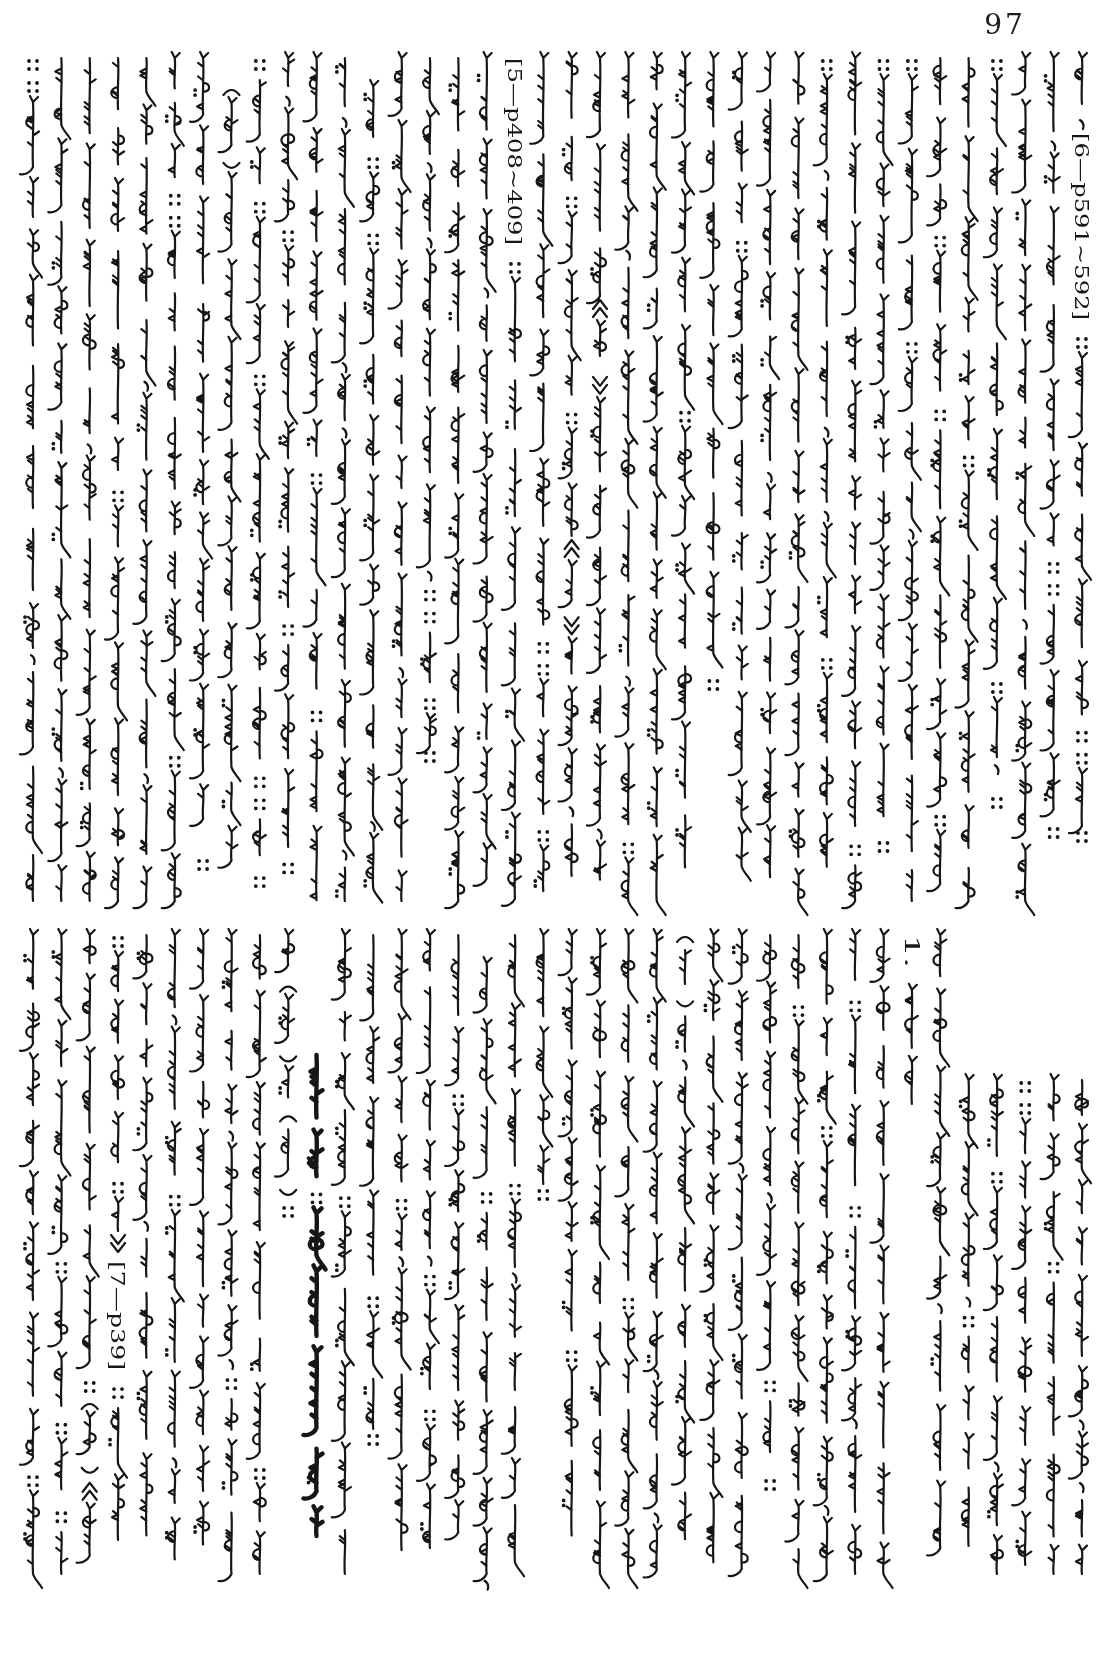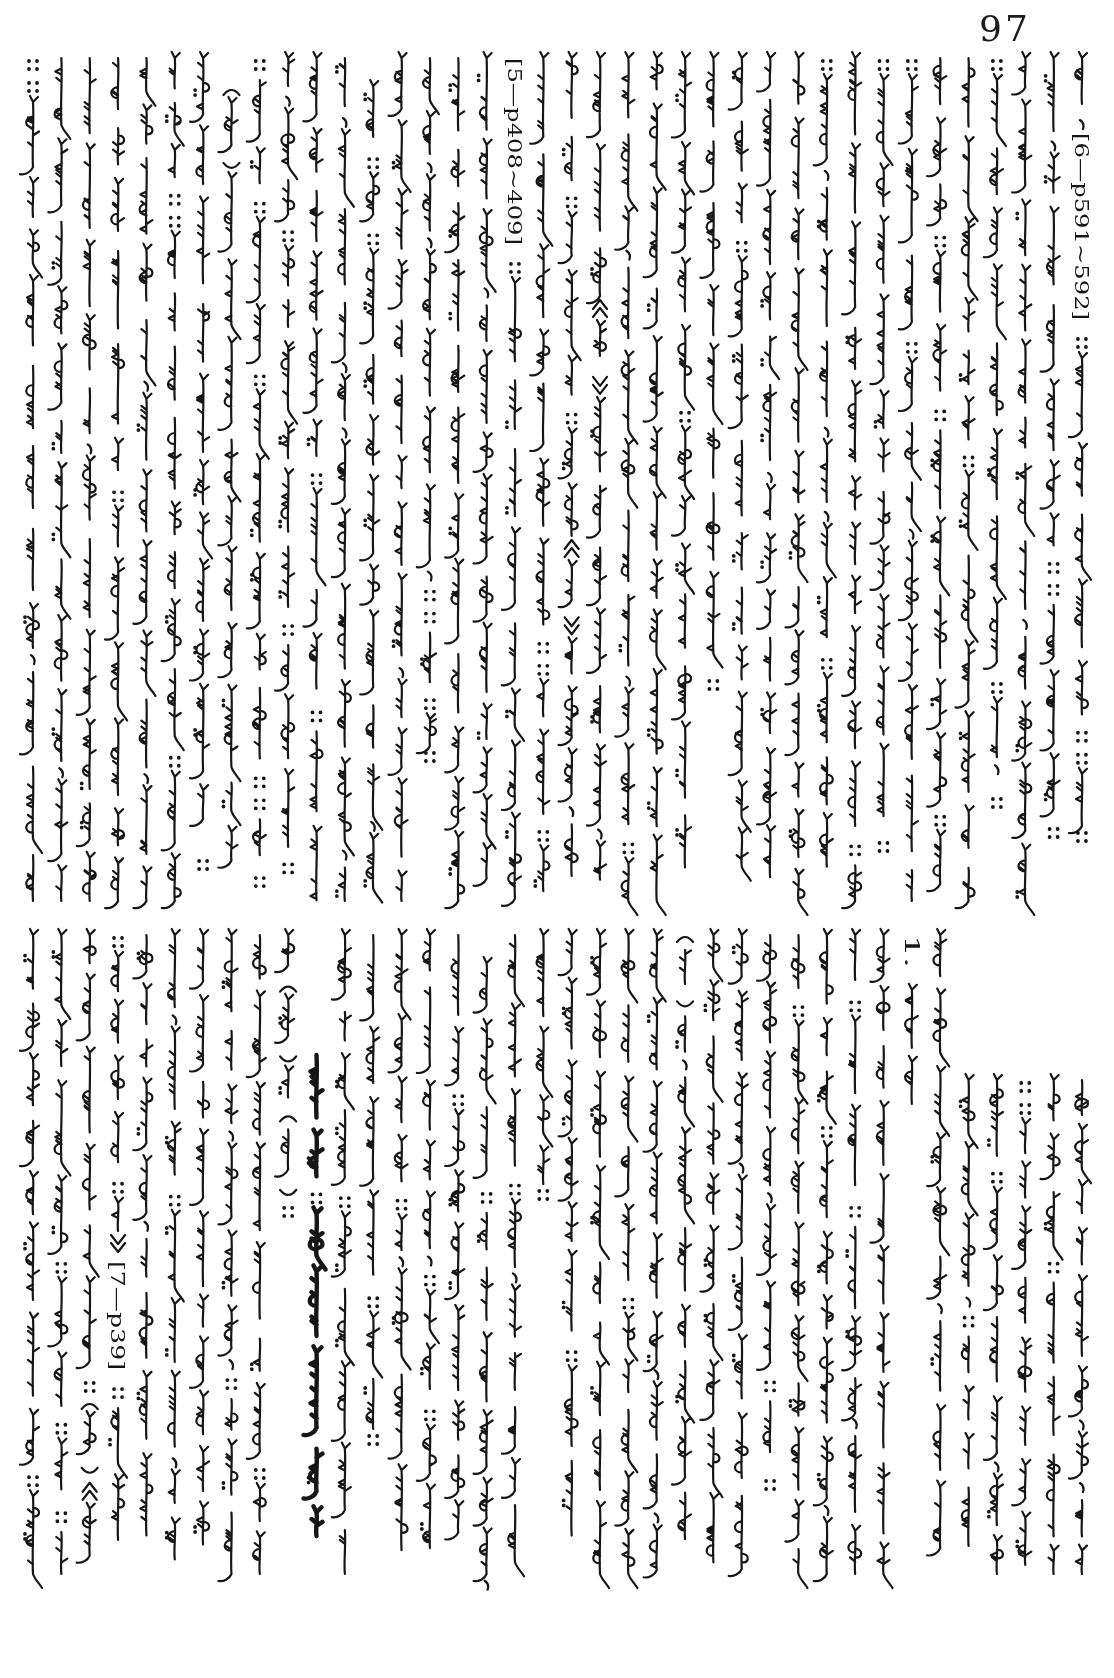--- a/index.html
+++ b/index.html
@@ -9,21 +9,21 @@
     margin:0 auto;
     background:#ffffff;
     overflow:hidden;
     font-family:"DejaVu Serif","Liberation Serif",serif;
   }
   .page-number{
     position:absolute;
     top:8px;left:975px;
     width:60px;
     text-align:center;
-    font-size:36px;
+    font-size:28px;
     letter-spacing:3px;
     color:#1c1c1c;
     font-family:"DejaVu Serif","Liberation Serif",serif;
   }
   svg.script{position:absolute;left:0;top:0;}
   svg text{font-family:"DejaVu Serif","Liberation Serif",serif;fill:#161616;}
 </style>
 </head>
 <body>
 

